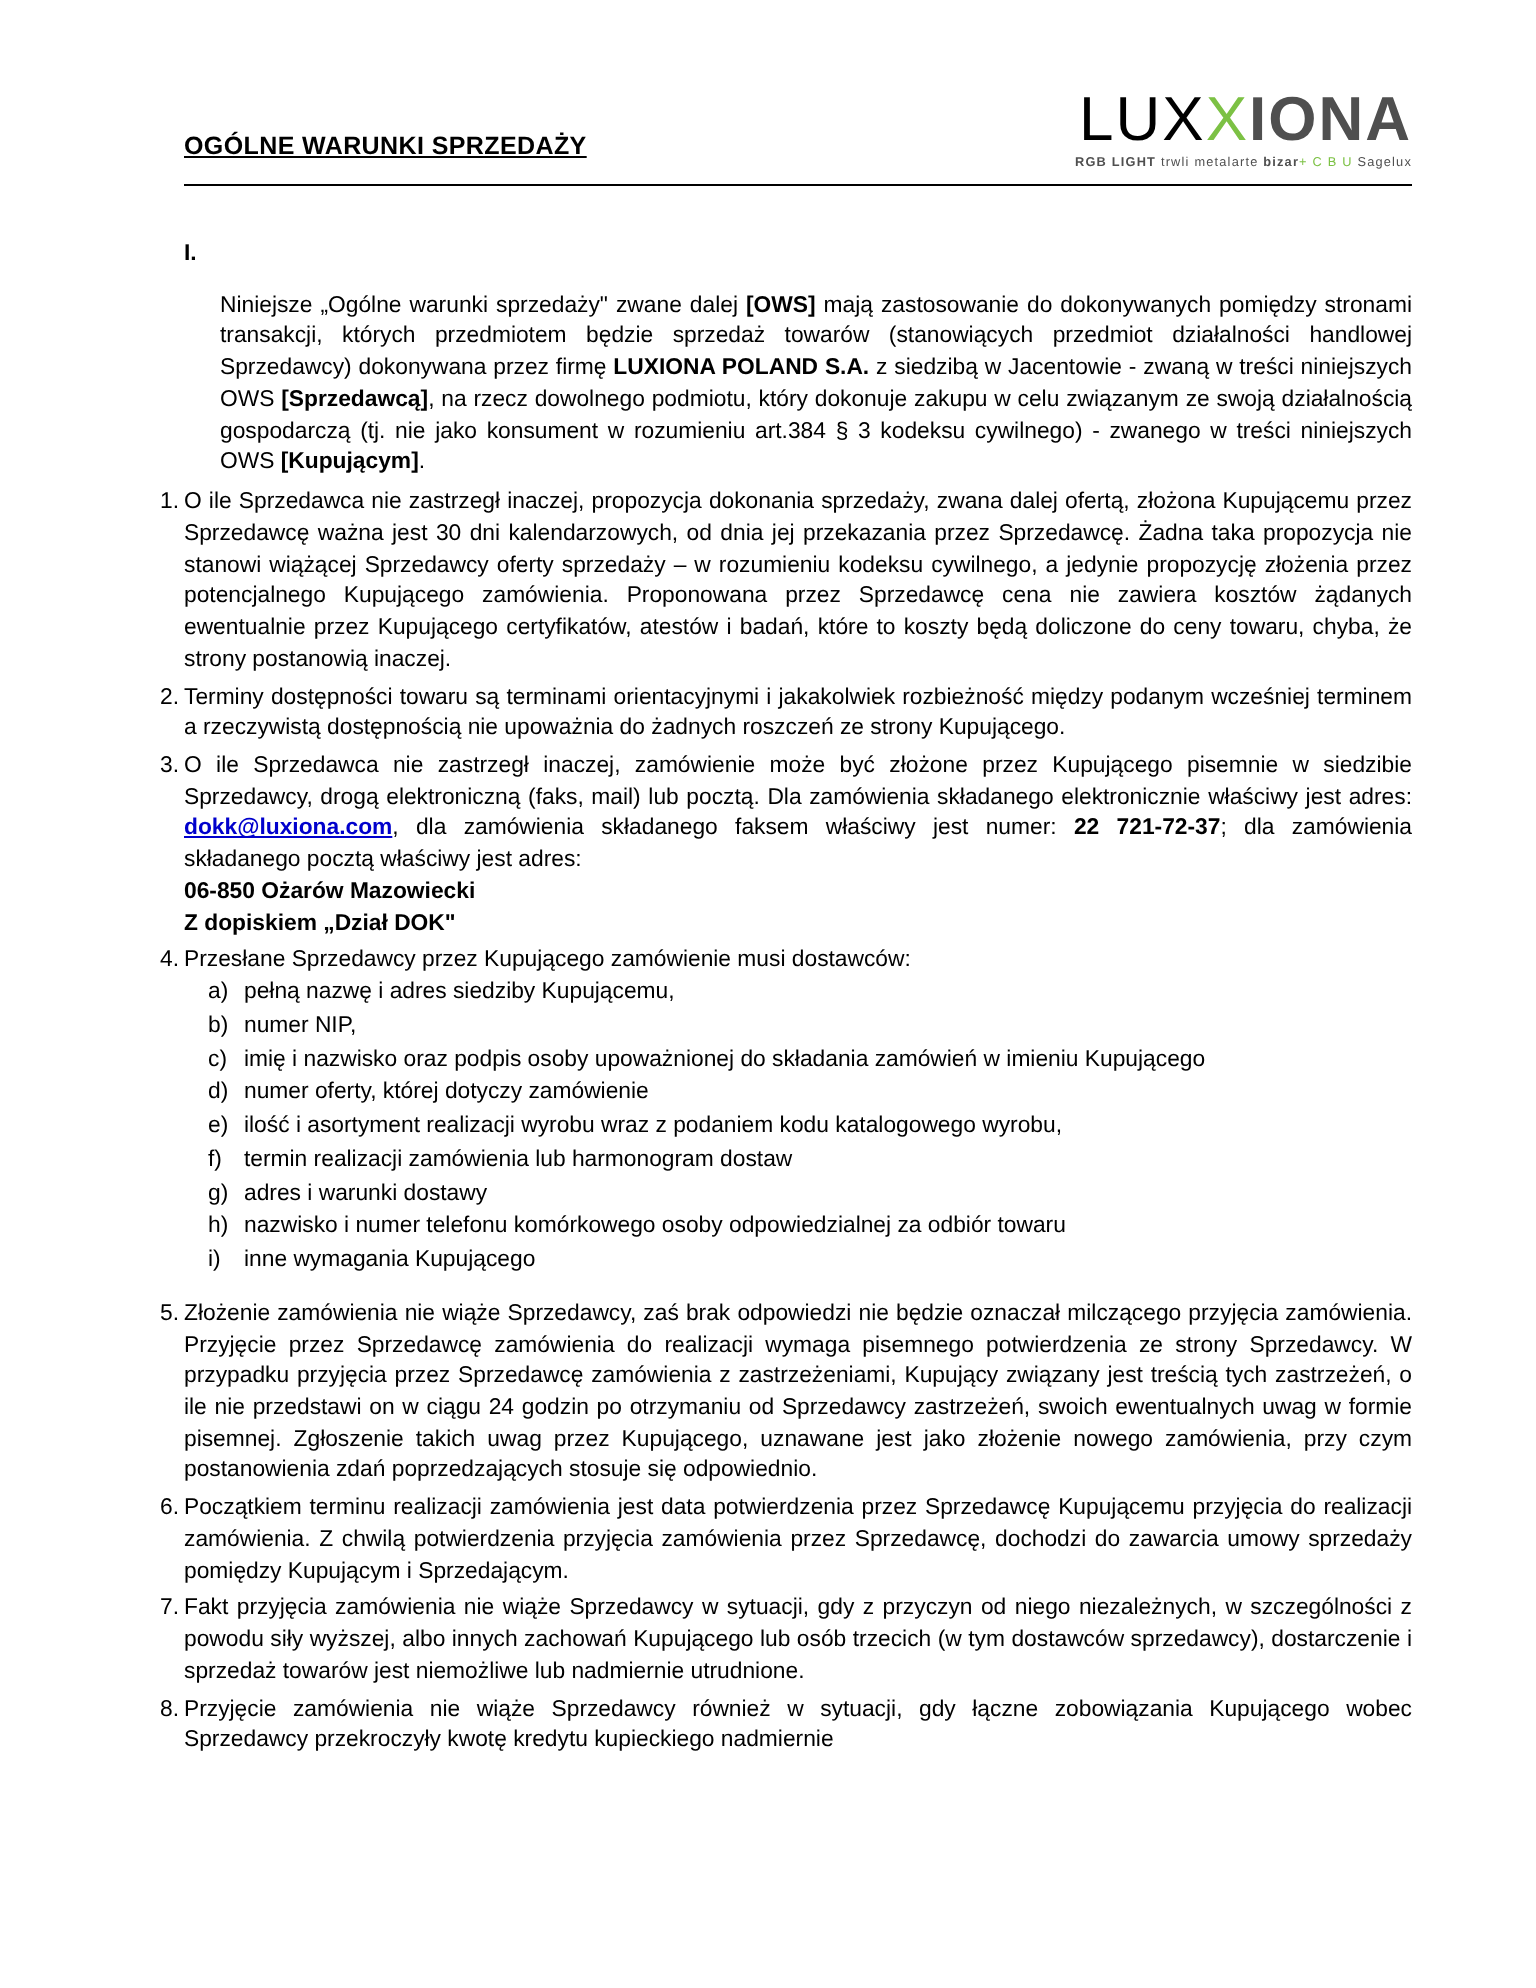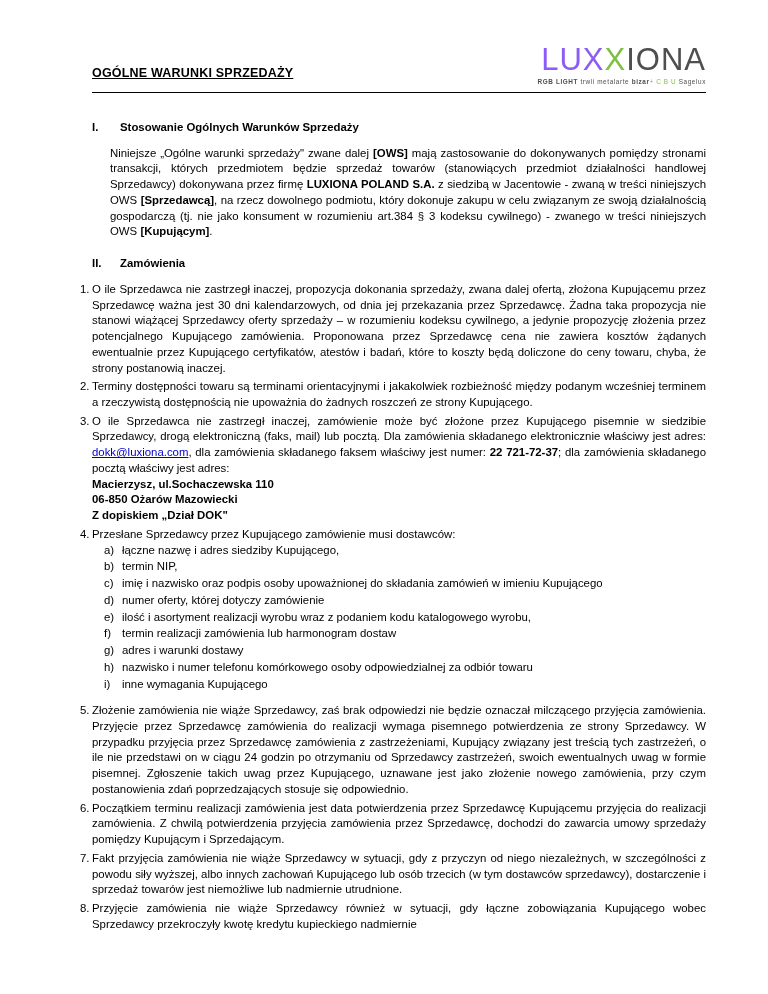--- a/index.html
+++ b/index.html
@@ -41,23 +41,23 @@
     right: 0;
     top: 0;
     text-align: right;
   }
   .logo-word {
     font-size: 31px;
     letter-spacing: 1px;
     line-height: 1;
     font-family: "Liberation Sans", sans-serif;
   }
-  .logo-lux { color: #8b5cf6; font-weight: 400; }
+  .logo-lux { color: #000000; font-weight: 400; }
   .logo-x { color: #7cc144; font-weight: 400; }
-  .logo-iona { color: #4f4f4f; font-weight: 400; }
+  .logo-iona { color: #4f4f4f; font-weight: 700; }
   .logo-sub {
     margin-top: 3px;
     font-size: 6.4px;
     letter-spacing: 0.6px;
     color: #4f4f4f;
     white-space: nowrap;
   }
   .logo-sub .g { color: #7cc144; }
   .logo-sub b { font-weight: bold; }
   .header-rule {
@@ -127,21 +127,21 @@
     text-align: justify;
   }
   .addr {
     font-weight: bold;
     margin: 0;
   }
   b.strong { font-weight: bold; }
   a.mail {
     color: #0000cc;
     text-decoration: underline;
-    font-weight: normal;
+    font-weight: bold;
   }
 </style>
 </head>
 <body>
 
 <div class="page">
 
   <div class="header">
     <div class="doc-title">OGÓLNE WARUNKI SPRZEDAŻY</div>
     <div class="logo-block">
@@ -154,60 +154,54 @@
         <span>Sagelux</span>
       </div>
     </div>
     <div class="header-rule"></div>
   </div>
 
   <div class="content">
 
     <div class="section-head">
       <span class="num">I.</span>
-      <span>Stosowanie Ogólnych Warunków Sprzedaży</span>
     </div>
 
     <p class="para"><span>Niniejsze „Ogólne warunki sprzedaży" zwane dalej </span><b class="strong">[OWS]</b><span> mają zastosowanie do dokonywanych pomiędzy stronami transakcji, których przedmiotem będzie sprzedaż towarów (stanowiących przedmiot działalności handlowej Sprzedawcy) dokonywana przez firmę </span><b class="strong">LUXIONA POLAND S.A.</b><span> z siedzibą w Jacentowie - zwaną w treści niniejszych OWS </span><b class="strong">[Sprzedawcą]</b><span>, na rzecz dowolnego podmiotu, który dokonuje zakupu w celu związanym ze swoją działalnością gospodarczą (tj. nie jako konsument w rozumieniu art.384 § 3 kodeksu cywilnego) - zwanego w treści niniejszych OWS </span><b class="strong">[Kupującym]</b><span>.</span></p>
 
-    <div class="section-head">
-      <span class="num">II.</span>
-      <span>Zamówienia</span>
-    </div>
 
     <ol class="numlist">
       <li>
         <span class="marker">1.</span>
         <span class="txt">O ile Sprzedawca nie zastrzegł inaczej, propozycja dokonania sprzedaży, zwana dalej ofertą, złożona Kupującemu przez Sprzedawcę ważna jest 30 dni kalendarzowych, od dnia jej przekazania przez Sprzedawcę. Żadna taka propozycja nie stanowi wiążącej Sprzedawcy oferty sprzedaży – w rozumieniu kodeksu cywilnego, a jedynie propozycję złożenia przez potencjalnego Kupującego zamówienia. Proponowana przez Sprzedawcę cena nie zawiera kosztów żądanych ewentualnie przez Kupującego certyfikatów, atestów i badań, które to koszty będą doliczone do ceny towaru, chyba, że strony postanowią inaczej.</span>
       </li>
       <li>
         <span class="marker">2.</span>
         <span class="txt">Terminy dostępności towaru są terminami orientacyjnymi i jakakolwiek rozbieżność między podanym wcześniej terminem a rzeczywistą dostępnością nie upoważnia do żadnych roszczeń ze strony Kupującego.</span>
       </li>
       <li>
         <span class="marker">3.</span>
         <span class="txt">
           <span>O ile Sprzedawca nie zastrzegł inaczej, zamówienie może być złożone przez Kupującego pisemnie w siedzibie Sprzedawcy, drogą elektroniczną (faks, mail) lub pocztą. Dla zamówienia składanego elektronicznie właściwy jest adres: </span><a class="mail" href="#">dokk@luxiona.com</a><span>, dla zamówienia składanego faksem właściwy jest numer: </span><b class="strong">22 721-72-37</b><span>; dla zamówienia składanego pocztą właściwy jest adres:</span>
-          <div class="addr">Macierzysz, ul.Sochaczewska 110</div>
           <div class="addr">06-850 Ożarów Mazowiecki</div>
           <div class="addr">Z dopiskiem „Dział DOK"</div>
         </span>
       </li>
       <li>
         <span class="marker">4.</span>
         <span class="txt">
           <span>Przesłane Sprzedawcy przez Kupującego zamówienie musi dostawców:</span>
           <ol class="sublist">
             <li>
                 <span class="marker">a)</span>
-                <span class="txt">łączne nazwę i adres siedziby Kupującego,</span>
+                <span class="txt">pełną nazwę i adres siedziby Kupującemu,</span>
               </li>
             <li>
                 <span class="marker">b)</span>
-                <span class="txt">termin NIP,</span>
+                <span class="txt">numer NIP,</span>
               </li>
             <li>
                 <span class="marker">c)</span>
                 <span class="txt">imię i nazwisko oraz podpis osoby upoważnionej do składania zamówień w imieniu Kupującego</span>
               </li>
             <li>
                 <span class="marker">d)</span>
                 <span class="txt">numer oferty, której dotyczy zamówienie</span>
               </li>
             <li>

